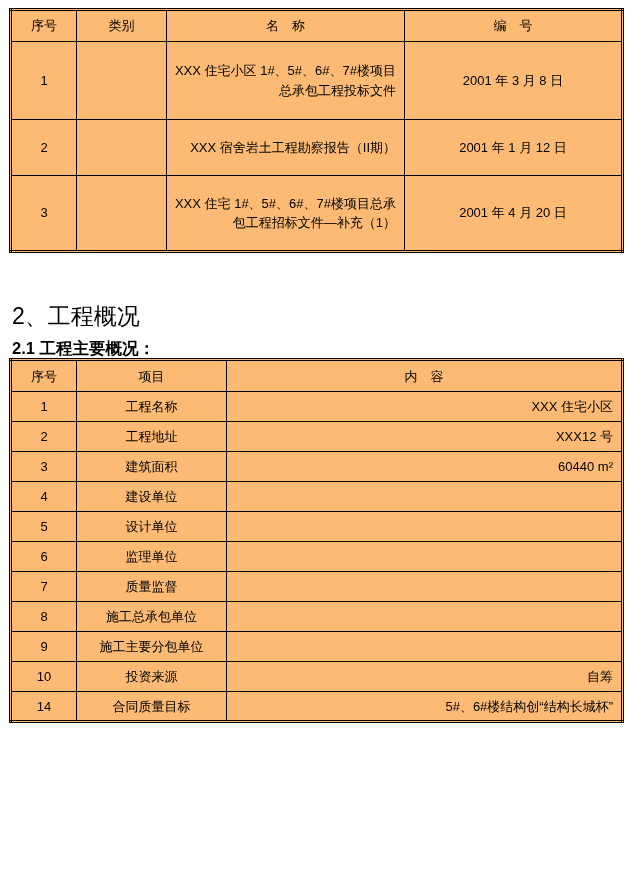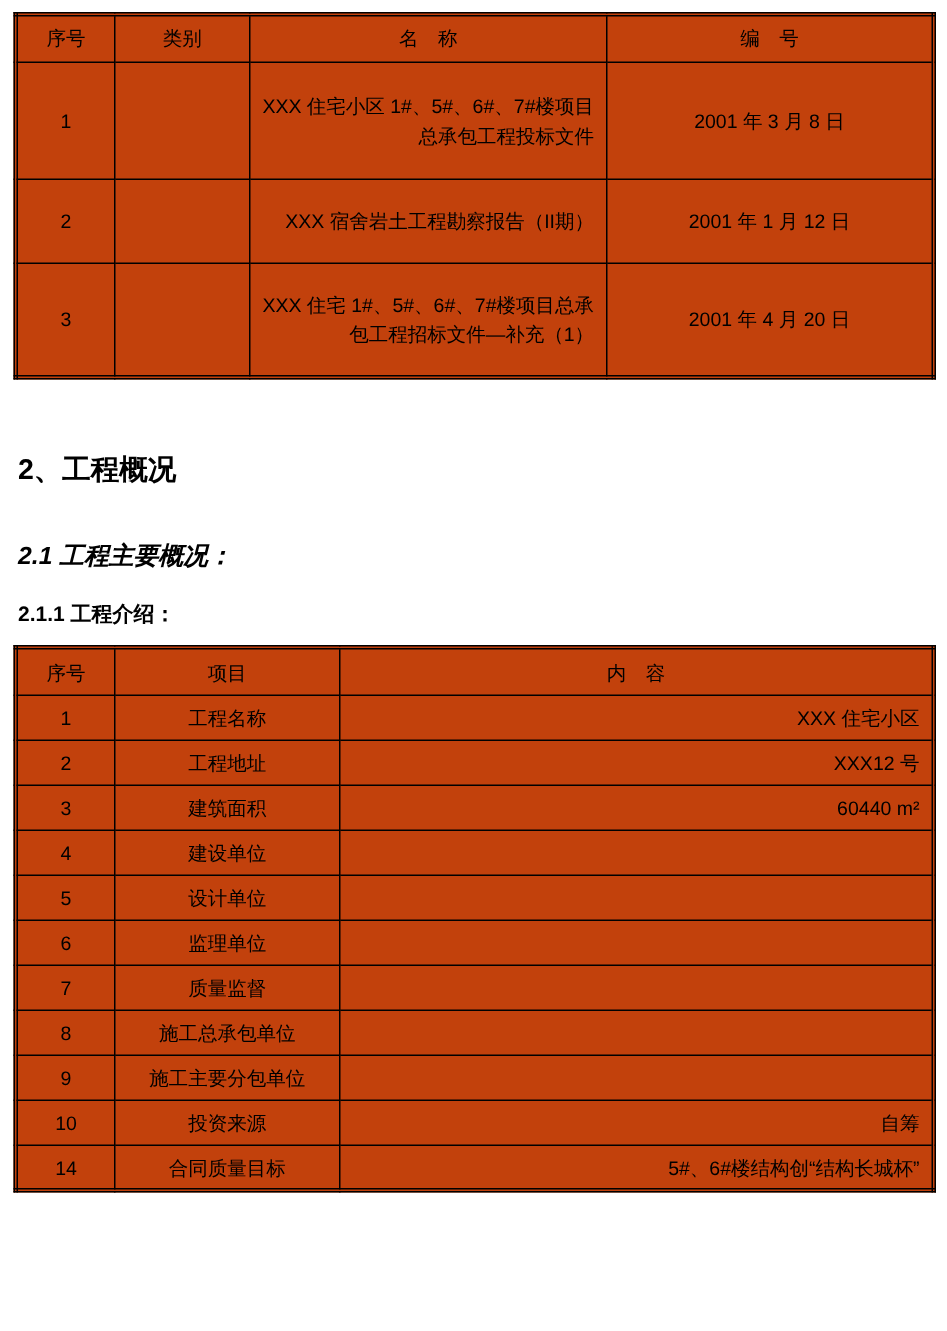--- a/index.html
+++ b/index.html
@@ -10,21 +10,21 @@
     font-family: "Liberation Sans", sans-serif;
     color: #000;
   }
   .page { padding: 8px 10px 4px 9px; }
 
   table {
     border-collapse: collapse;
     table-layout: fixed;
     width: 612px;
     border: 3px double #000;
-    background: #c2410c;
+    background: #fdba74;
   }
   th, td {
     border: 1px solid #000;
     font-size: 13px;
     line-height: 1.5;
     font-weight: normal;
     vertical-align: middle;
     overflow: hidden;
   }
   th { text-align: center; }
@@ -38,31 +38,30 @@
   .t1 tr.r2    { height: 56px; }
   .t1 tr.r3    { height: 76px; }
 
   
   .t2 tr.hrow  { height: 32px; }
   .t2 tr.r     { height: 30px; }
   .t2 tr.tall  { height: 45px; }
   .t2 tr.last  { height: 30px; }
 
   h1.sec {
-    font-size: 19px;
-    font-weight: bold;
+    font-size: 23px;
+    font-weight: normal;
     margin: 50px 0 0 3px;
     line-height: 1.2;
   }
   h2.sub {
     font-size: 16.5px;
     font-weight: bold;
-    margin: 36px 0 0 3px;
+    margin: 8px 0 0 3px;
     line-height: 1.2;
-    font-style: italic;
   }
   h3.subsub {
     font-size: 14px;
     font-weight: bold;
     margin: 19px 0 13px 3px;
     line-height: 1.2;
   }
 </style>
 </head>
 <body>
@@ -101,21 +100,20 @@
         <td class="c">3</td>
         <td class="c"></td>
         <td class="l">XXX 住宅 1#、5#、6#、7#楼项目总承包工程招标文件—补充（1）</td>
         <td class="c">2001 年 4 月 20 日</td>
       </tr>
     </tbody>
   </table>
 
   <h1 class="sec">2、工程概况</h1>
   <h2 class="sub">2.1 工程主要概况：</h2>
-  <h3 class="subsub">2.1.1 工程介绍：</h3>
 
   <table class="t2">
     <colgroup>
         <col style="width:66px">
         <col style="width:150px">
         <col style="width:396px">
       </colgroup>
     <thead>
       <tr class="hrow">
         <th>序号</th>

